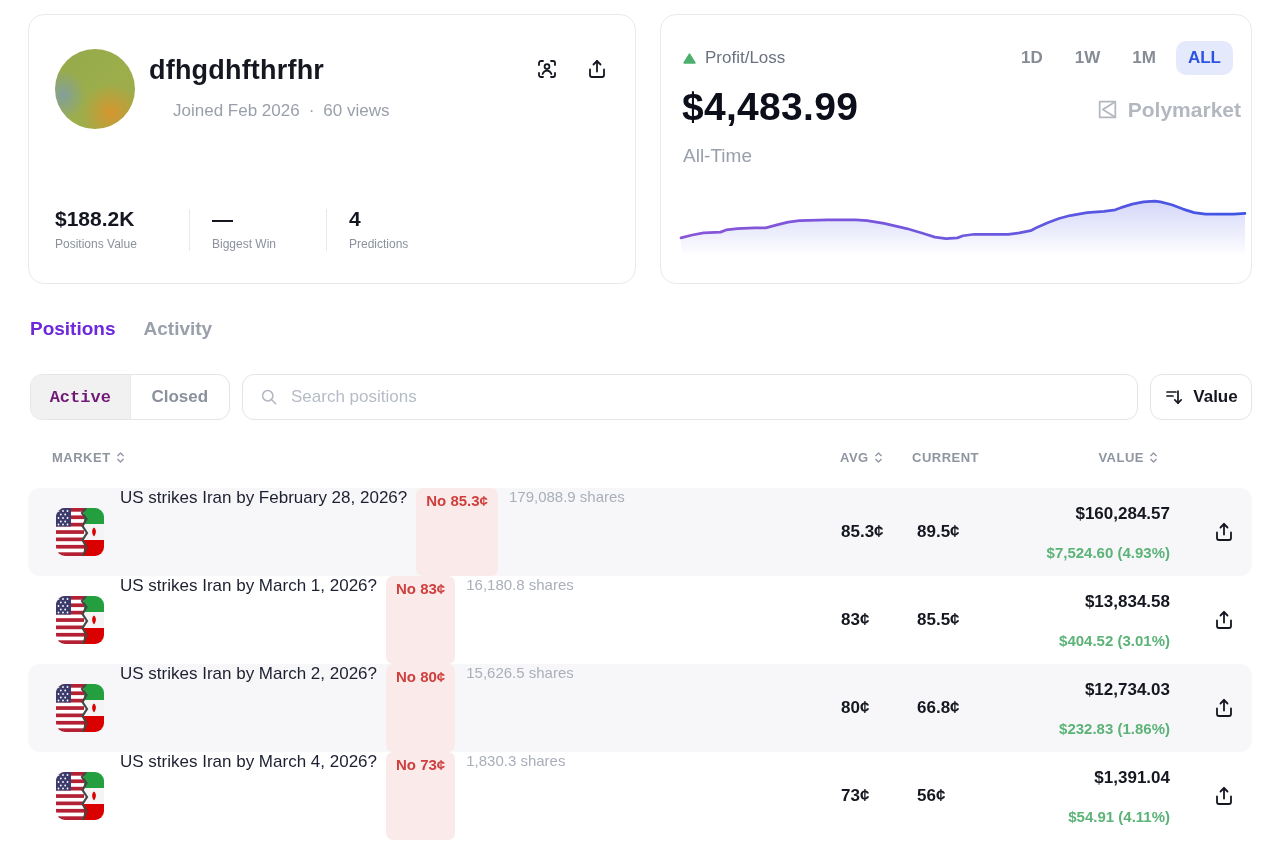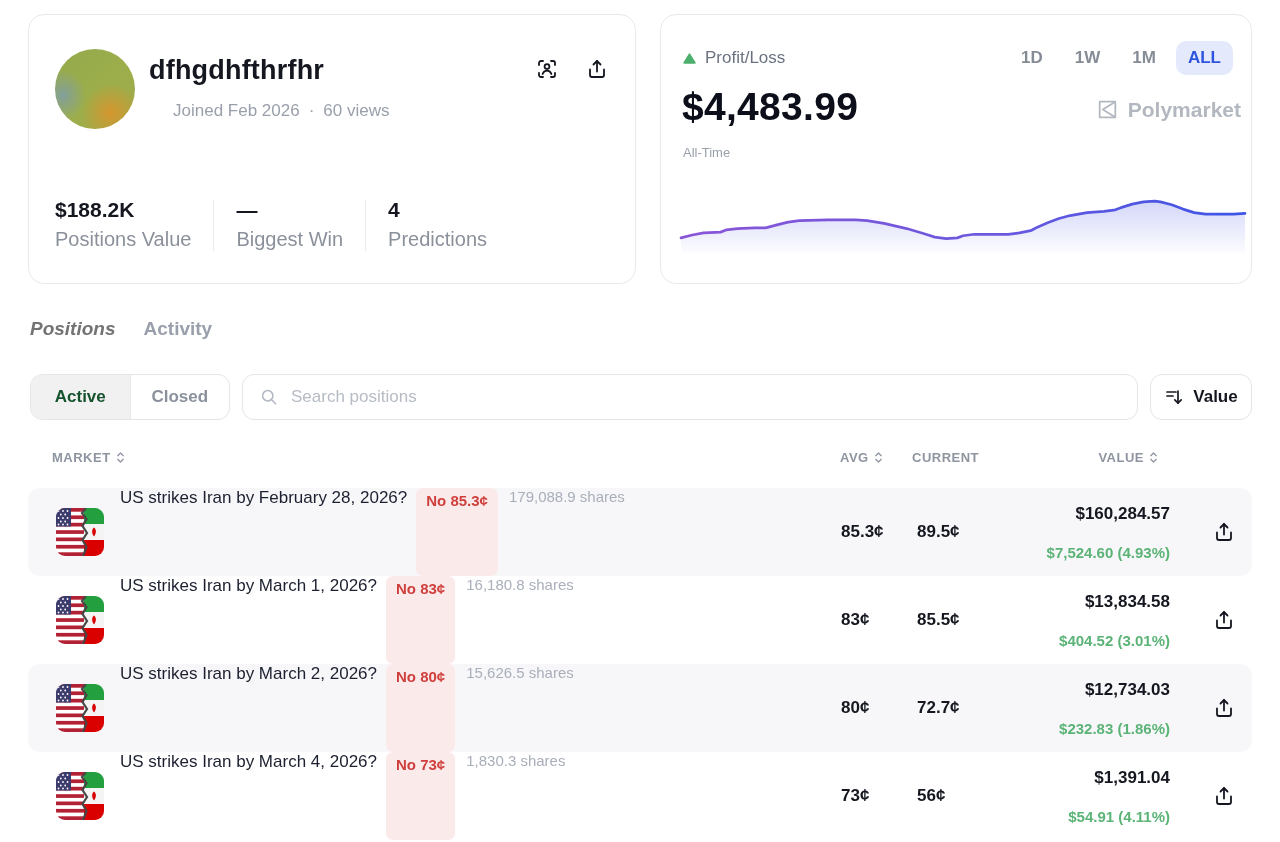--- a/index.html
+++ b/index.html
@@ -19,47 +19,47 @@
   }
   .profile-name { position:absolute; left:120px; top:40px; font-size:27px; font-weight:700; color:#14171f; letter-spacing:.2px; }
   .profile-sub  { position:absolute; left:120px; top:86px; font-size:17px; color:#9aa0ab; display:flex; gap:9px; align-items:center;margin-left:24px; }
   .profile-actions { position:absolute; right:26px; top:42px; display:flex; gap:26px; color:#14171f; }
   .icon-btn { width:24px; height:24px; cursor:pointer; }
   .icon-btn svg { width:100%; height:100%; }
 
   .stats { position:absolute; left:26px; bottom:32px; display:flex; align-items:stretch; }
   .stat { display:flex; flex-direction:column; gap:6px; }
   .stat-value { font-size:21px; font-weight:700; color:#14171f; }
-  .stat-label { font-size:20px; color:#8b919b; }
+  .stat-label { font-size:12px; color:#8b919b; }
   .stat-div { width:1px; background:#e8e9ec; margin:2px 22px 0 22px; }
   .stat:nth-child(1){ min-width:112px; } .stat:nth-child(3){ min-width:92px; }
 
   
   .pnl-head { position:absolute; left:22px; right:18px; top:26px; display:flex; align-items:center; }
   .pnl-label { display:flex; align-items:center; gap:9px; font-size:17px; color:#6b7280; }
   .ranges { margin-left:auto; display:flex; align-items:center; gap:8px; }
   .range { font-size:17px; font-weight:600; color:#868c96; padding:7px 12px; border-radius:10px; cursor:pointer; }
   .range.active { color:#2d53e0; background:#e4eafb; }
   .pnl-amount { position:absolute; left:21px; top:70px; font-size:39px; font-weight:700; color:#0c0f1a; letter-spacing:.3px; }
   .brand { position:absolute; right:10px; top:82px; display:flex; align-items:center; gap:8px; color:#b3b8c0; font-size:21px; font-weight:600; }
   .brand svg { width:25px; height:25px; }
-  .pnl-period { position:absolute; left:22px; top:130px; font-size:13px; color:#9aa0ab; }
+  .pnl-period { position:absolute; left:22px; top:130px; font-size:19px; color:#9aa0ab; }
   .spark-wrap { position:absolute; left:20px; right:6px; top:166px; height:72px; }
   .spark-wrap svg { width:100%; height:100%; overflow:visible; }
 
   
   .tabs { position:absolute; left:30px; top:318px; display:flex; gap:28px; font-size:19px; font-weight:700; }
   .tab { cursor:pointer; color:#9aa0ab; }
-  .tab.active { color:#737373;font-style:italic; }
+  .tab.active { color:#6d28d9; }
 
   
   .filter-row { position:absolute; left:28px; top:374px; width:1224px; height:46px; }
   .segmented { position:absolute; left:2px; top:0; width:200px; height:46px; border:1px solid #e4e5e8; border-radius:12px; display:flex; overflow:hidden; background:#fff; }
   .segment { flex:1; display:flex; align-items:center; justify-content:center; font-size:17px; font-weight:700; color:#8a919c; cursor:pointer; }
-  .segment.active { background:#f1f1f2; color:#14532d; }
+  .segment.active { background:#f1f1f2; color:#701a75;font-family:Liberation Mono, monospace; }
   .segment + .segment { border-left:1px solid #e9eaec; }
   .search-box { position:absolute; left:214px; top:0; width:896px; height:46px; border:1px solid #e4e5e8; border-radius:12px; display:flex; align-items:center; padding:0 16px; gap:12px; color:#b0b6c0; }
   .search-box input { flex:1; border:0; outline:0; font-size:17px; font-family:"Liberation Sans",sans-serif; color:#30343d; background:transparent; }
   .search-box input::placeholder { color:#b6bcc5; }
   .sort-btn { position:absolute; right:0; top:0; width:102px; height:46px; border:1px solid #e4e5e8; border-radius:12px; display:flex; align-items:center; justify-content:center; gap:9px; font-size:17px; font-weight:700; color:#14171f; cursor:pointer; background:#fff; }
 
   
   .thead { position:absolute; left:28px; top:450px; width:1224px; height:26px; font-size:13px; font-weight:700; letter-spacing:.5px; color:#8e95a0; }
   .th { position:absolute; display:flex; align-items:center; gap:5px; }
   .th svg { width:9px; height:13px; }
@@ -385,21 +385,21 @@
       </svg>
     </div>
     <div class="prow-main">
       <div class="prow-title">US strikes Iran by March 2, 2026?</div>
       <div class="prow-sub">
         <span class="badge">No 80¢</span>
         <span class="shares">15,626.5 shares</span>
       </div>
     </div>
     <div class="cell-avg">80¢</div>
-    <div class="cell-current">72.7¢</div>
+    <div class="cell-current">66.8¢</div>
     <div class="cell-value">
       <span class="v-main">$12,734.03</span>
       <span class="v-gain">$232.83 (1.86%)</span>
     </div>
     <span class="row-share">
       <svg viewBox="0 0 24 24" fill="none" stroke="currentColor" stroke-width="1.8" stroke-linecap="round" stroke-linejoin="round">
         <path d="M12 14.5 V4"></path>
             <path d="M8.5 7.5 L12 4 L15.5 7.5"></path>
         <path d="M5 12.5 v5.5 a2 2 0 0 0 2 2 h10 a2 2 0 0 0 2 -2 v-5.5"></path>
       </svg>

